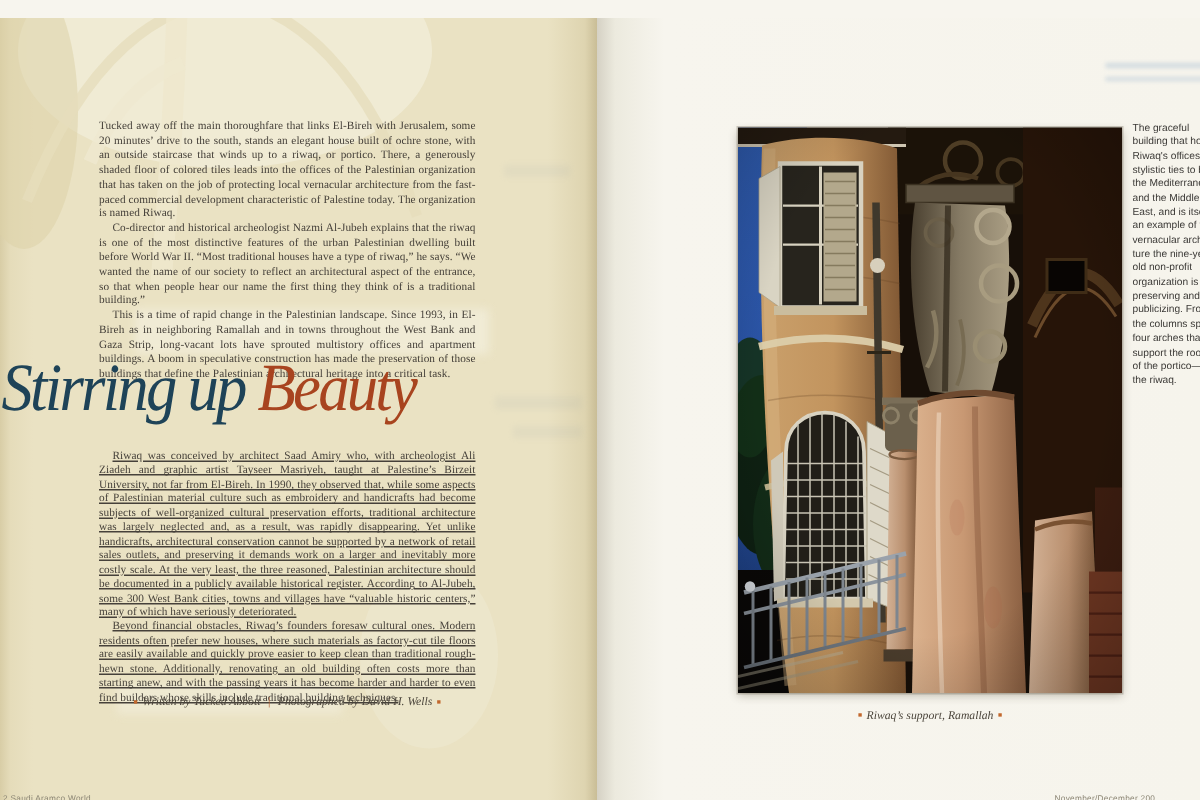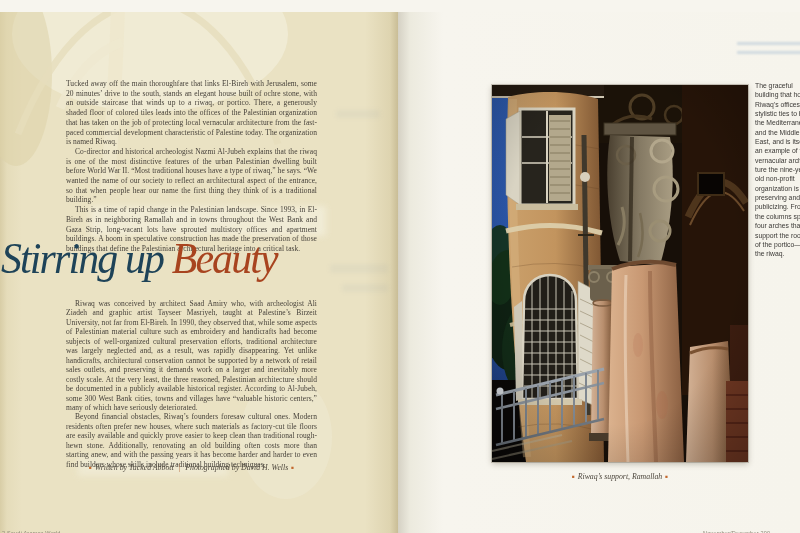--- a/index.html
+++ b/index.html
@@ -13,21 +13,21 @@
   .band{position:absolute;left:90px;top:194px;width:236px;height:30px;background:#f3efdc;filter:blur(3px);opacity:.75;}
   .band2{position:absolute;left:78px;top:444px;width:150px;height:20px;background:#f1edd9;filter:blur(3px);opacity:.7;}
   .ghost-l{position:absolute;background:#97a2a8;opacity:.10;filter:blur(2px);}
   .g1{left:330px;top:252px;width:58px;height:9px;}
   .g2{left:342px;top:272px;width:46px;height:8px;}
   .g3{left:336px;top:98px;width:44px;height:8px;}
 
   .col{position:absolute;left:66px;width:251px;color:#46413a;font-size:7.5px;line-height:9.7px;
     text-align:justify;letter-spacing:.05px;}
   .col-top{top:67px;}
-  .col-bottom{top:287px;line-height:9.45px;}
+  .col-bottom{top:287px;line-height:9.45px;text-decoration:underline;}
   .para{margin:0;text-indent:9px;}
   .col-top .para:first-child{text-indent:0;}
 
   .headline{position:absolute;left:1px;top:224px;margin:0;font-weight:normal;font-style:italic;
     font-size:45px;line-height:1;letter-spacing:-2px;white-space:nowrap;
     transform:scaleX(.93);transform-origin:left top;}
   .t1{color:#1e4358;}
   .t2{color:#a8441f;}
 
   .byline{position:absolute;left:66px;top:451px;width:251px;text-align:center;font-style:italic;

